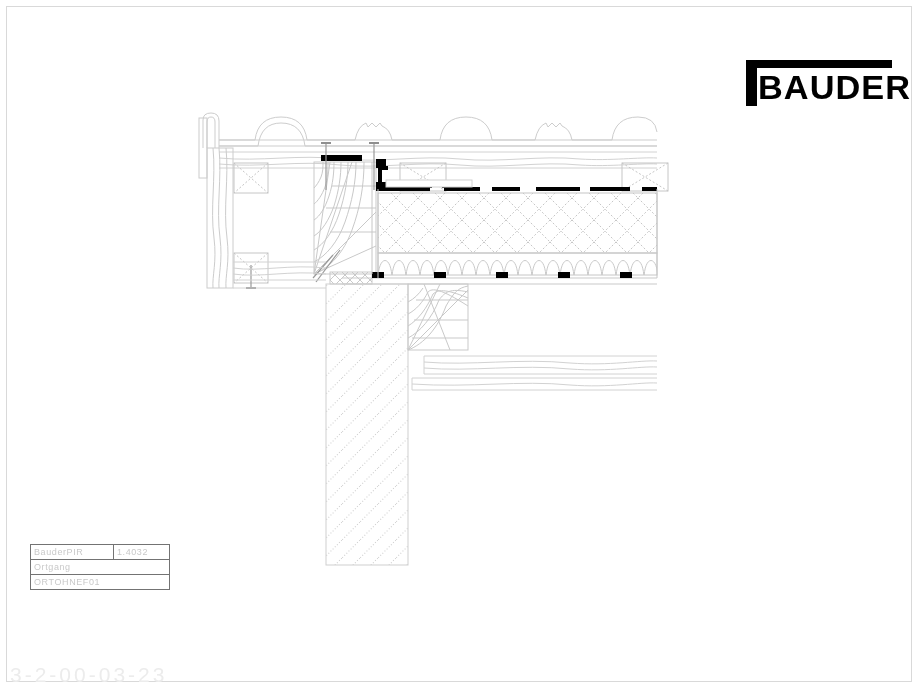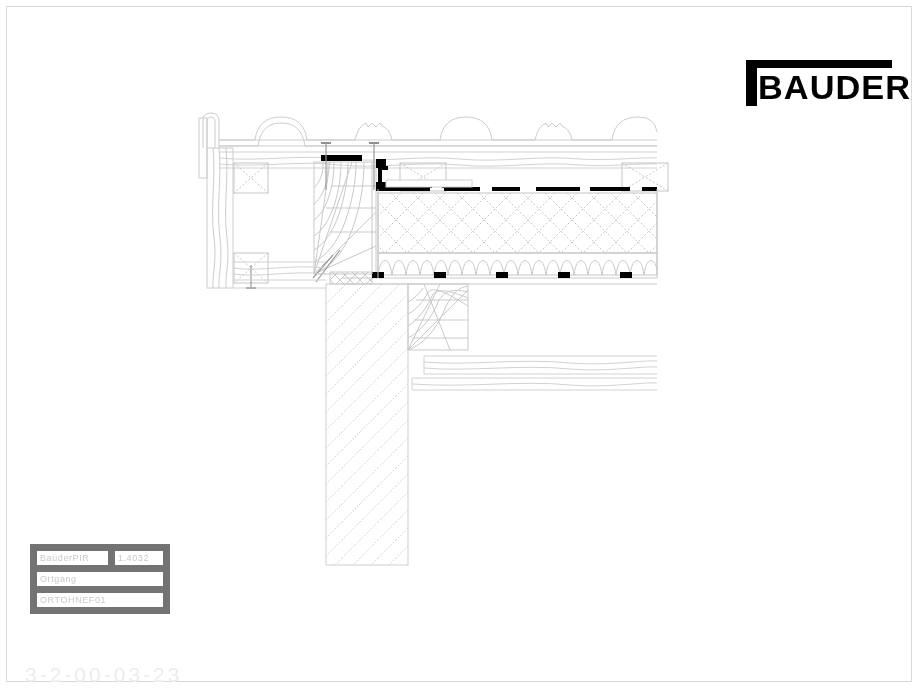--- a/index.html
+++ b/index.html
@@ -12,25 +12,25 @@
   #logo .bracket-v{position:absolute;left:0;top:0;width:11px;height:46px;background:#000;}
   #logo .bracket-h{position:absolute;left:0;top:0;width:146px;height:8px;background:#000;}
   #logo .word{position:absolute;left:12px;top:11px;font-size:33px;line-height:33px;
        font-weight:bold;letter-spacing:1px;color:#000;
        font-family:"Liberation Sans", sans-serif;
        transform:scaleX(1.04);transform-origin:left top;}
   #drawing{position:absolute;left:0;top:0;width:920px;height:690px;}
   #titleblock{position:absolute;left:30px;top:544px;width:140px;height:42px;}
   #titleblock table{border-collapse:collapse;width:140px;height:42px;
         font-family:"Liberation Sans", sans-serif;font-size:9px;color:#c9c9c9;}
-  #titleblock td{border:7px solid #737373;padding:0 3px;height:14px;
+  #titleblock td{border:1px solid #737373;padding:0 3px;height:14px;
         white-space:nowrap;letter-spacing:.6px;}
   #titleblock td.c{text-align:left;}
   #drawno{position:absolute;left:10px;top:663px;font-size:21px;color:#ececec;
-        letter-spacing:3px;font-family:"Liberation Sans", sans-serif;margin-left:15px;}
+        letter-spacing:3px;font-family:"Liberation Sans", sans-serif;}
 </style>
 </head>
 <body>
 
 <div id="page">
 
   <div id="frame"></div>
 
   <div id="logo">
     <div class="bracket-v"></div>

